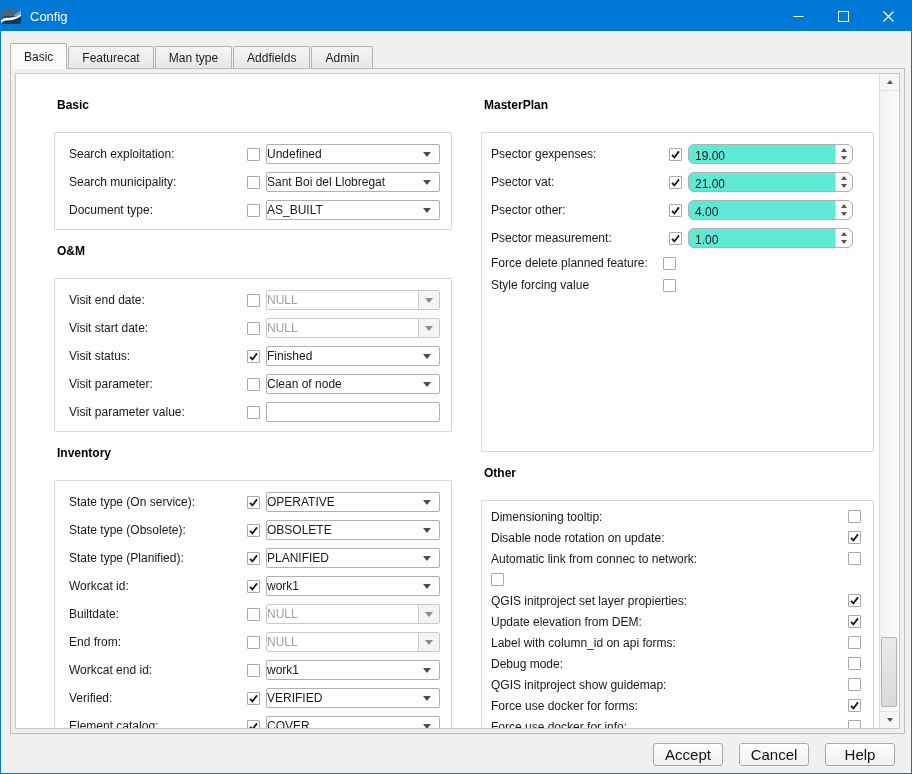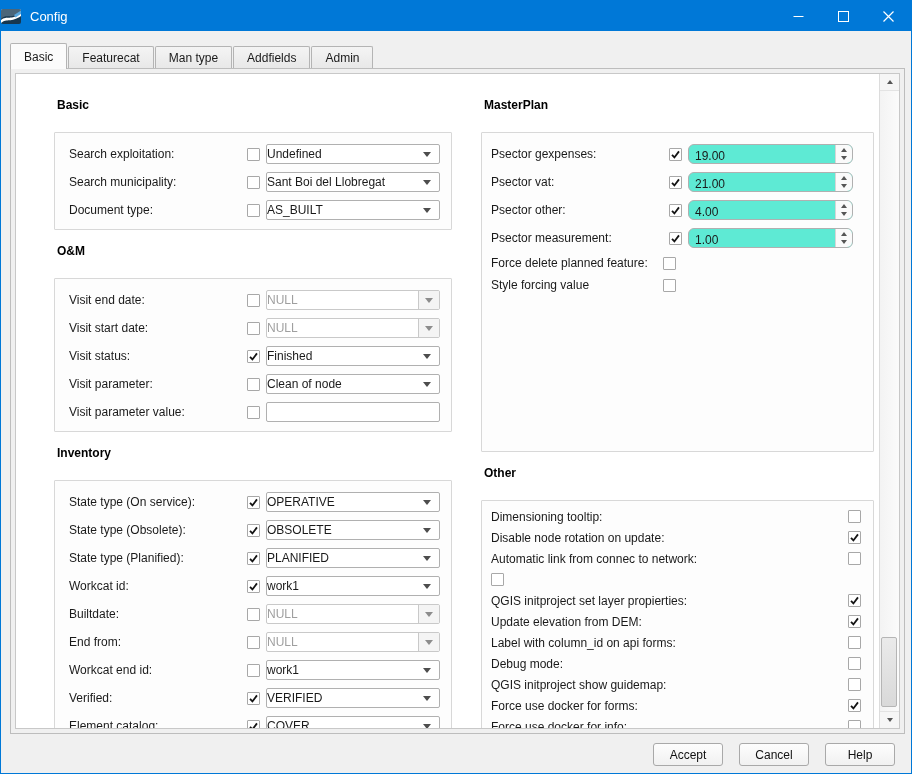--- a/index.html
+++ b/index.html
@@ -63,21 +63,21 @@
   .prow .checkbox{margin-right:0;}
   
   .vscroll{position:absolute;top:0;right:0;width:20px;height:100%;border-left:1px solid #dcdcdc;background:linear-gradient(to right,#f3f3f3,#fbfbfb);}
   .sb-btn{position:absolute;left:0;width:19px;height:17px;display:flex;align-items:center;justify-content:center;background:#f6f6f6;}
   .sb-btn.up{top:0;border-bottom:1px solid #e3e3e3;}
   .sb-btn.down{bottom:0;border-top:1px solid #e3e3e3;}
   .sb-thumb{position:absolute;left:1px;width:16px;top:563px;height:70px;border:1px solid #b5b5b5;border-radius:2px;background:linear-gradient(#eaeaea,#d9d9d9);}
   
   .footer{height:41px;display:flex;align-items:center;justify-content:flex-end;gap:16px;padding-right:16px;flex:0 0 auto;}
   .btn{width:70px;height:23px;background:linear-gradient(#fdfdfd,#f1f1f1);border:1px solid #a9a9a9;border-radius:3px;
-       font-family:"Liberation Sans",sans-serif;font-size:12px;color:#111;display:flex;align-items:center;justify-content:center;padding:0;}
+       font-family:"Liberation Sans",sans-serif;font-size:15px;color:#111;display:flex;align-items:center;justify-content:center;padding:0;}
 </style>
 </head>
 <body>
 
 <div class="window">
 
   <div class="titlebar">
     <svg class="app-icon" viewBox="0 0 20 15">
       <rect x="0" y="0" width="20" height="15" rx="2" fill="#17374f"></rect>
       <path d="M0 10 C 5 4, 9 11, 20 3 L 20 0 L 0 0 Z" fill="#e8f2fa" opacity="0.25"></path>

